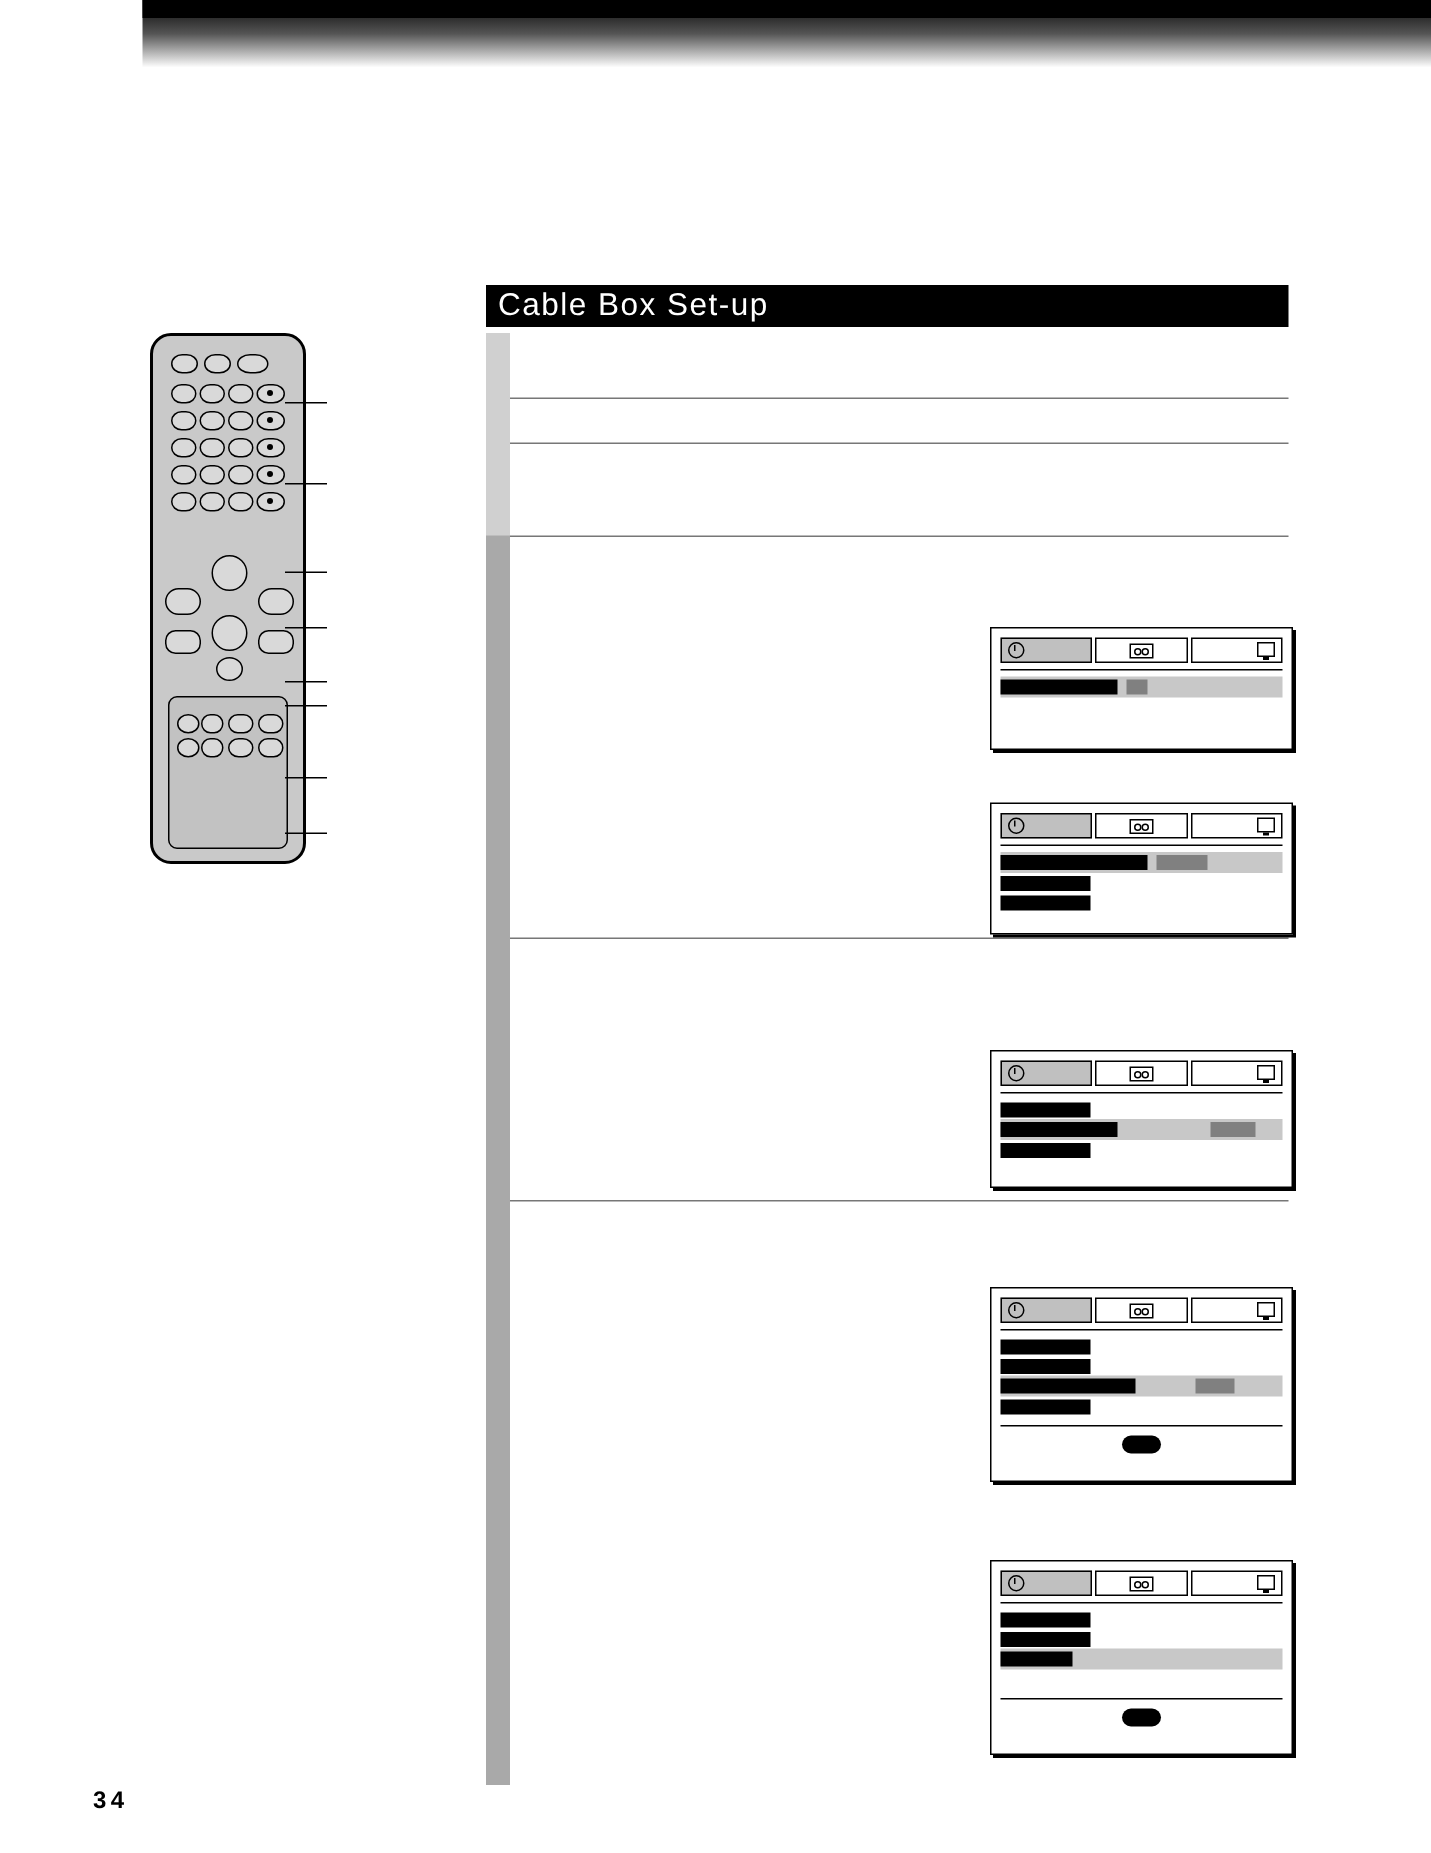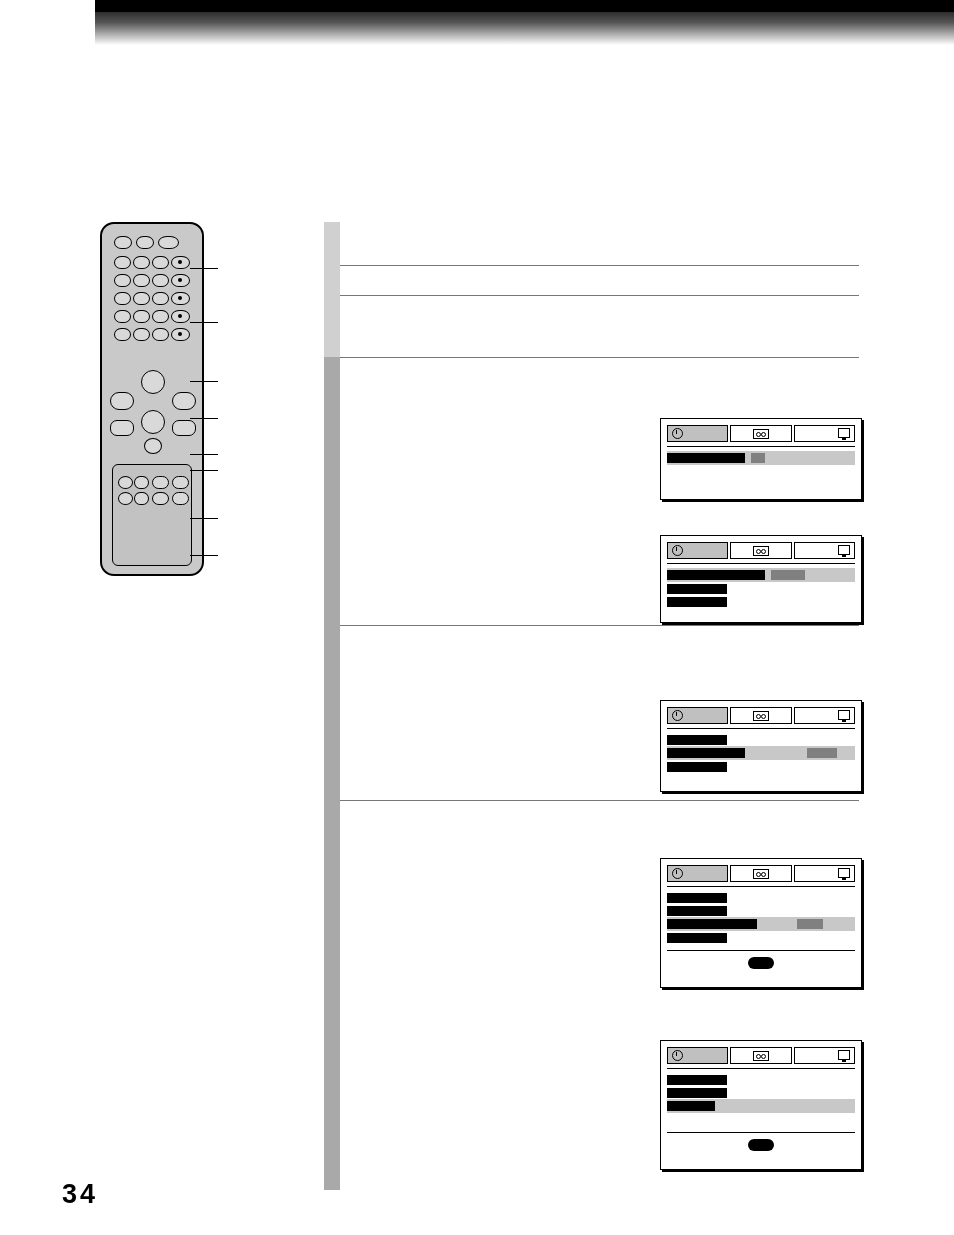--- a/index.html
+++ b/index.html
@@ -9,21 +9,21 @@
   .top-strip{position:absolute;left:95px;top:0;width:859px;height:12px;background:#000;}
   
   .sec-bar{position:absolute;left:324px;top:190px;width:535px;height:28px;background:#000;}
   .sec-bar span{color:#fff;font-size:21px;letter-spacing:1px;padding-left:8px;line-height:28px;}
   
   .vbar-lt{position:absolute;left:324px;top:222px;width:16px;height:968px;background:#d0d0d0;}
   .vbar-dk{position:absolute;left:324px;top:357px;width:16px;height:833px;background:#a9a9a9;}
   
   .hr{position:absolute;left:340px;height:1px;background:#777;}
   
-  .pnum{position:absolute;left:62px;bottom:25px;font-size:27px;font-weight:bold;letter-spacing:3px;}
+  .pnum{position:absolute;left:62px;bottom:25px;font-size:16px;font-weight:bold;letter-spacing:3px;}
   
   .remote{position:absolute;left:100px;top:222px;width:100px;height:350px;
     background:#c9c9c9;border:2px solid #000;border-radius:14px;}
   .remote .inner{position:absolute;left:10px;right:10px;bottom:8px;top:240px;border:1px solid #000;border-radius:6px;background:#c2c2c2;}
   .rbtn{position:absolute;border:1px solid #000;background:#d9d9d9;}
   .oval{border-radius:50%/60%;}
   .circ{border-radius:50%;}
   .pill{border-radius:7px;}
   
   .cl{position:absolute;height:1px;background:#000;}
@@ -50,20 +50,23 @@
   .gl.tv{right:4px;top:2px;width:10px;height:8px;border:1.2px solid #000;}
   .gl.tv:after{content:"";position:absolute;left:3px;bottom:-3px;width:4px;height:2px;background:#000;}
 </style>
 </head>
 <body>
 
 <div class="page">
   <div class="top-grad"></div>
   <div class="top-strip"></div>
 
+  <div class="sec-bar">
+    <span>Cable Box Set-up</span>
+  </div>
 
   <div class="vbar-lt"></div>
   <div class="vbar-dk"></div>
 
   <div id="rules">
       <div class="hr" style="top: 265px; width: 519px;"></div>
       <div class="hr" style="top: 295px; width: 519px;"></div>
       <div class="hr" style="top: 357px; width: 519px;"></div>
       <div class="hr" style="top: 625px; width: 519px;"></div>
       <div class="hr" style="top: 800px; width: 519px;"></div>

